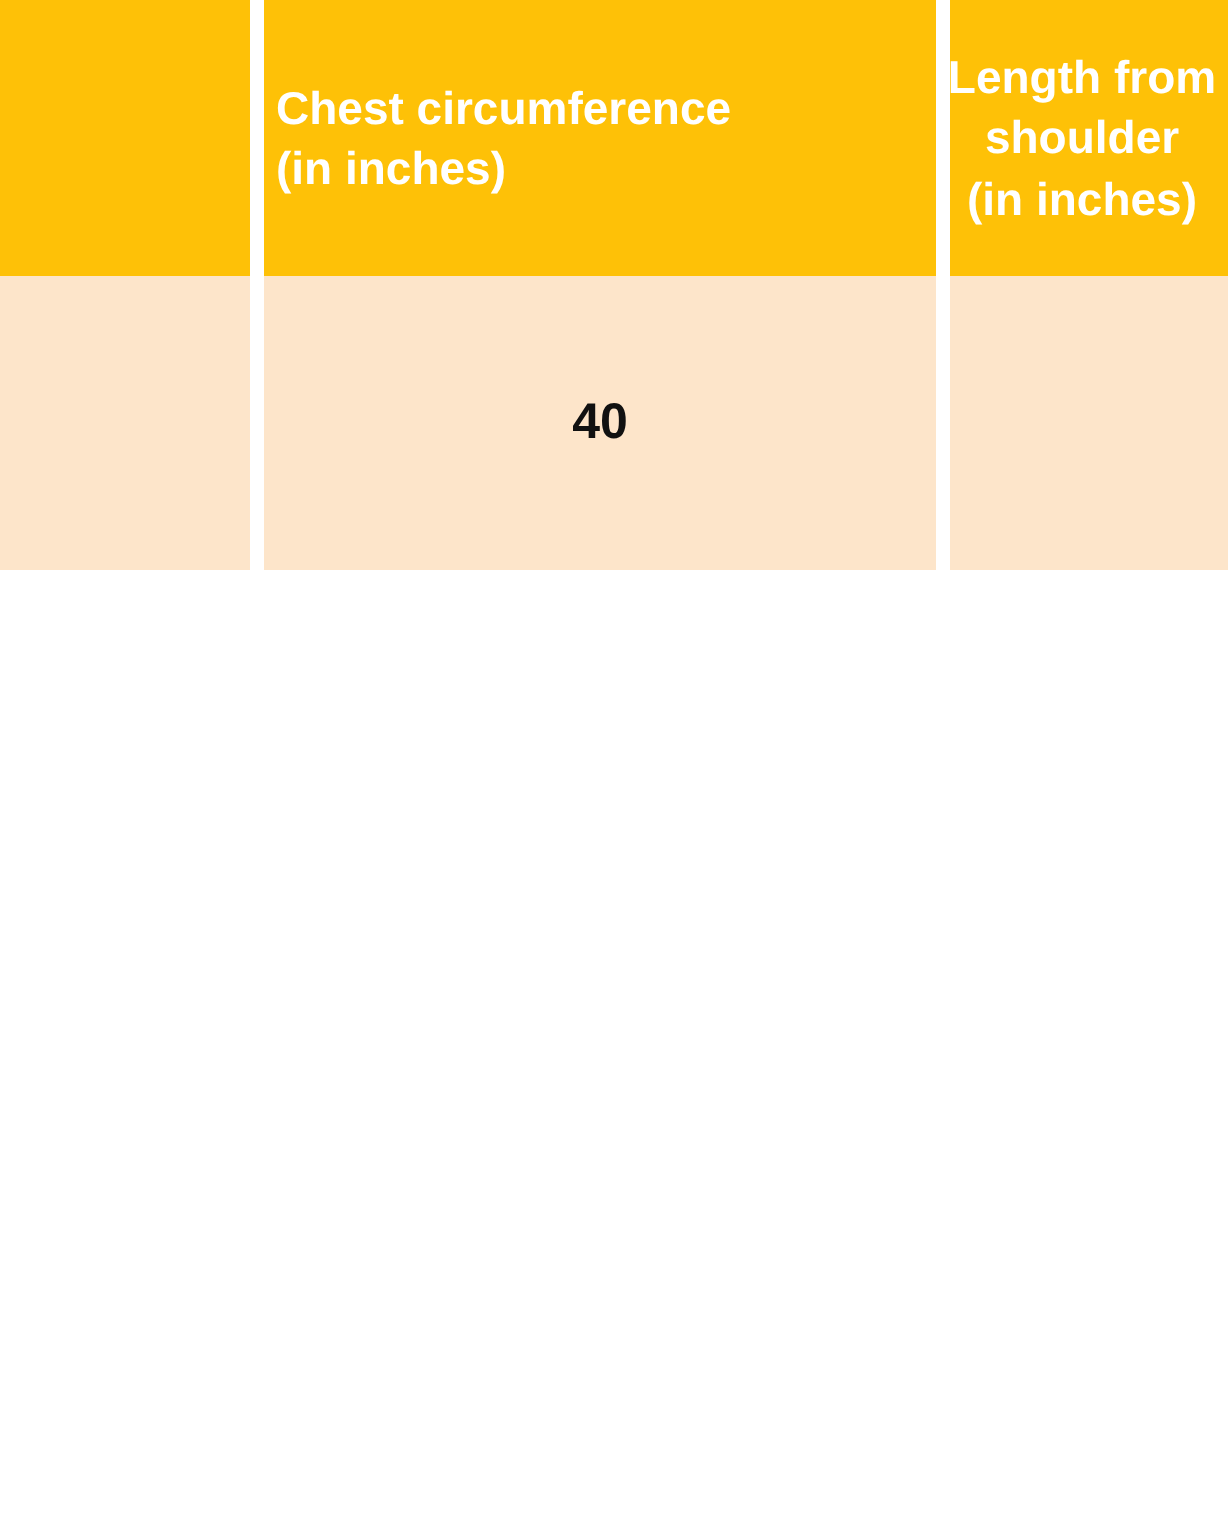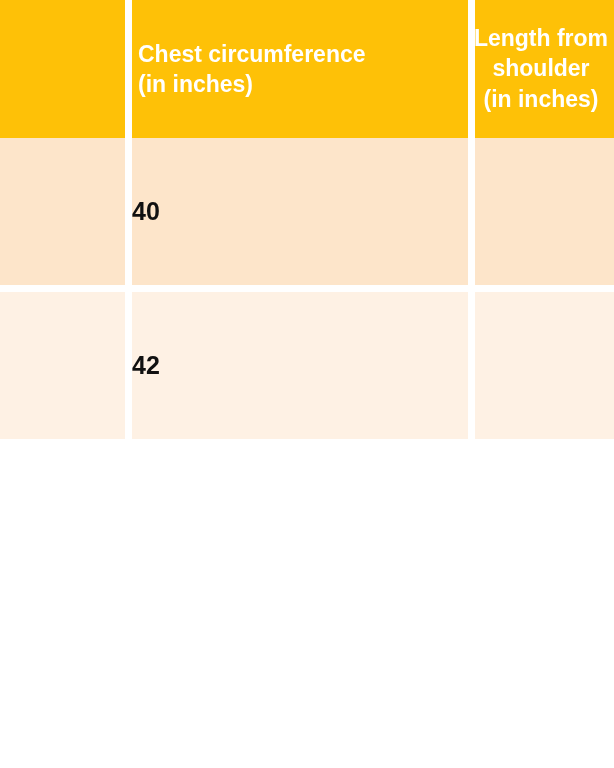--- a/index.html
+++ b/index.html
@@ -61,20 +61,21 @@
     top: 50%;
     transform: translate(-50%, -50%);
     width: 300px;
     text-align: center;
     white-space: normal;
   }
 
   
   .data-cell {
     height: 154px;
+    text-align: center;
     vertical-align: middle;
     font-size: 25px;
     font-weight: bold;
     color: #111111;
     border-right: 7px solid #ffffff;
     border-bottom: 7px solid #ffffff;
     box-sizing: border-box;
     padding: 0;
   }
   .data-cell.last { border-right: none; }
@@ -112,19 +113,14 @@
       </th>
     </tr>
   </thead>
 
   <tbody>
     <tr class="row-odd">
       <td class="data-cell"></td>
       <td class="data-cell">40</td>
       <td class="data-cell last"></td>
     </tr>
-    <tr class="row-even">
-      <td class="data-cell"></td>
-      <td class="data-cell">42</td>
-      <td class="data-cell last"></td>
-    </tr>
   </tbody>
 </table>
 
 </body></html>

